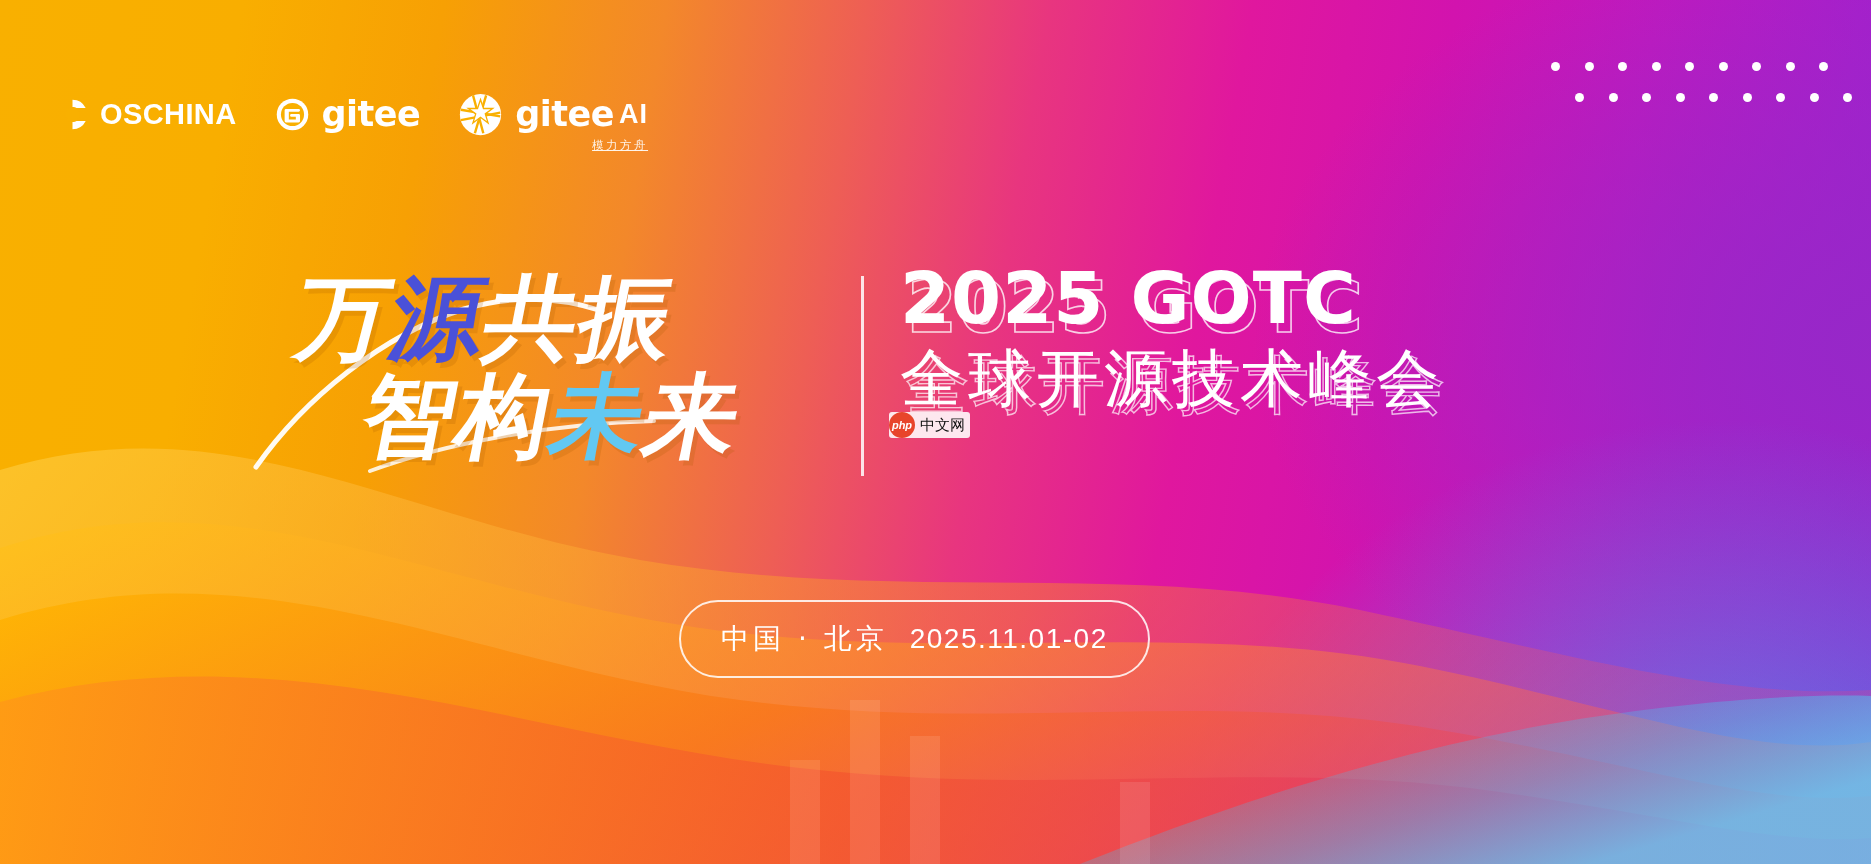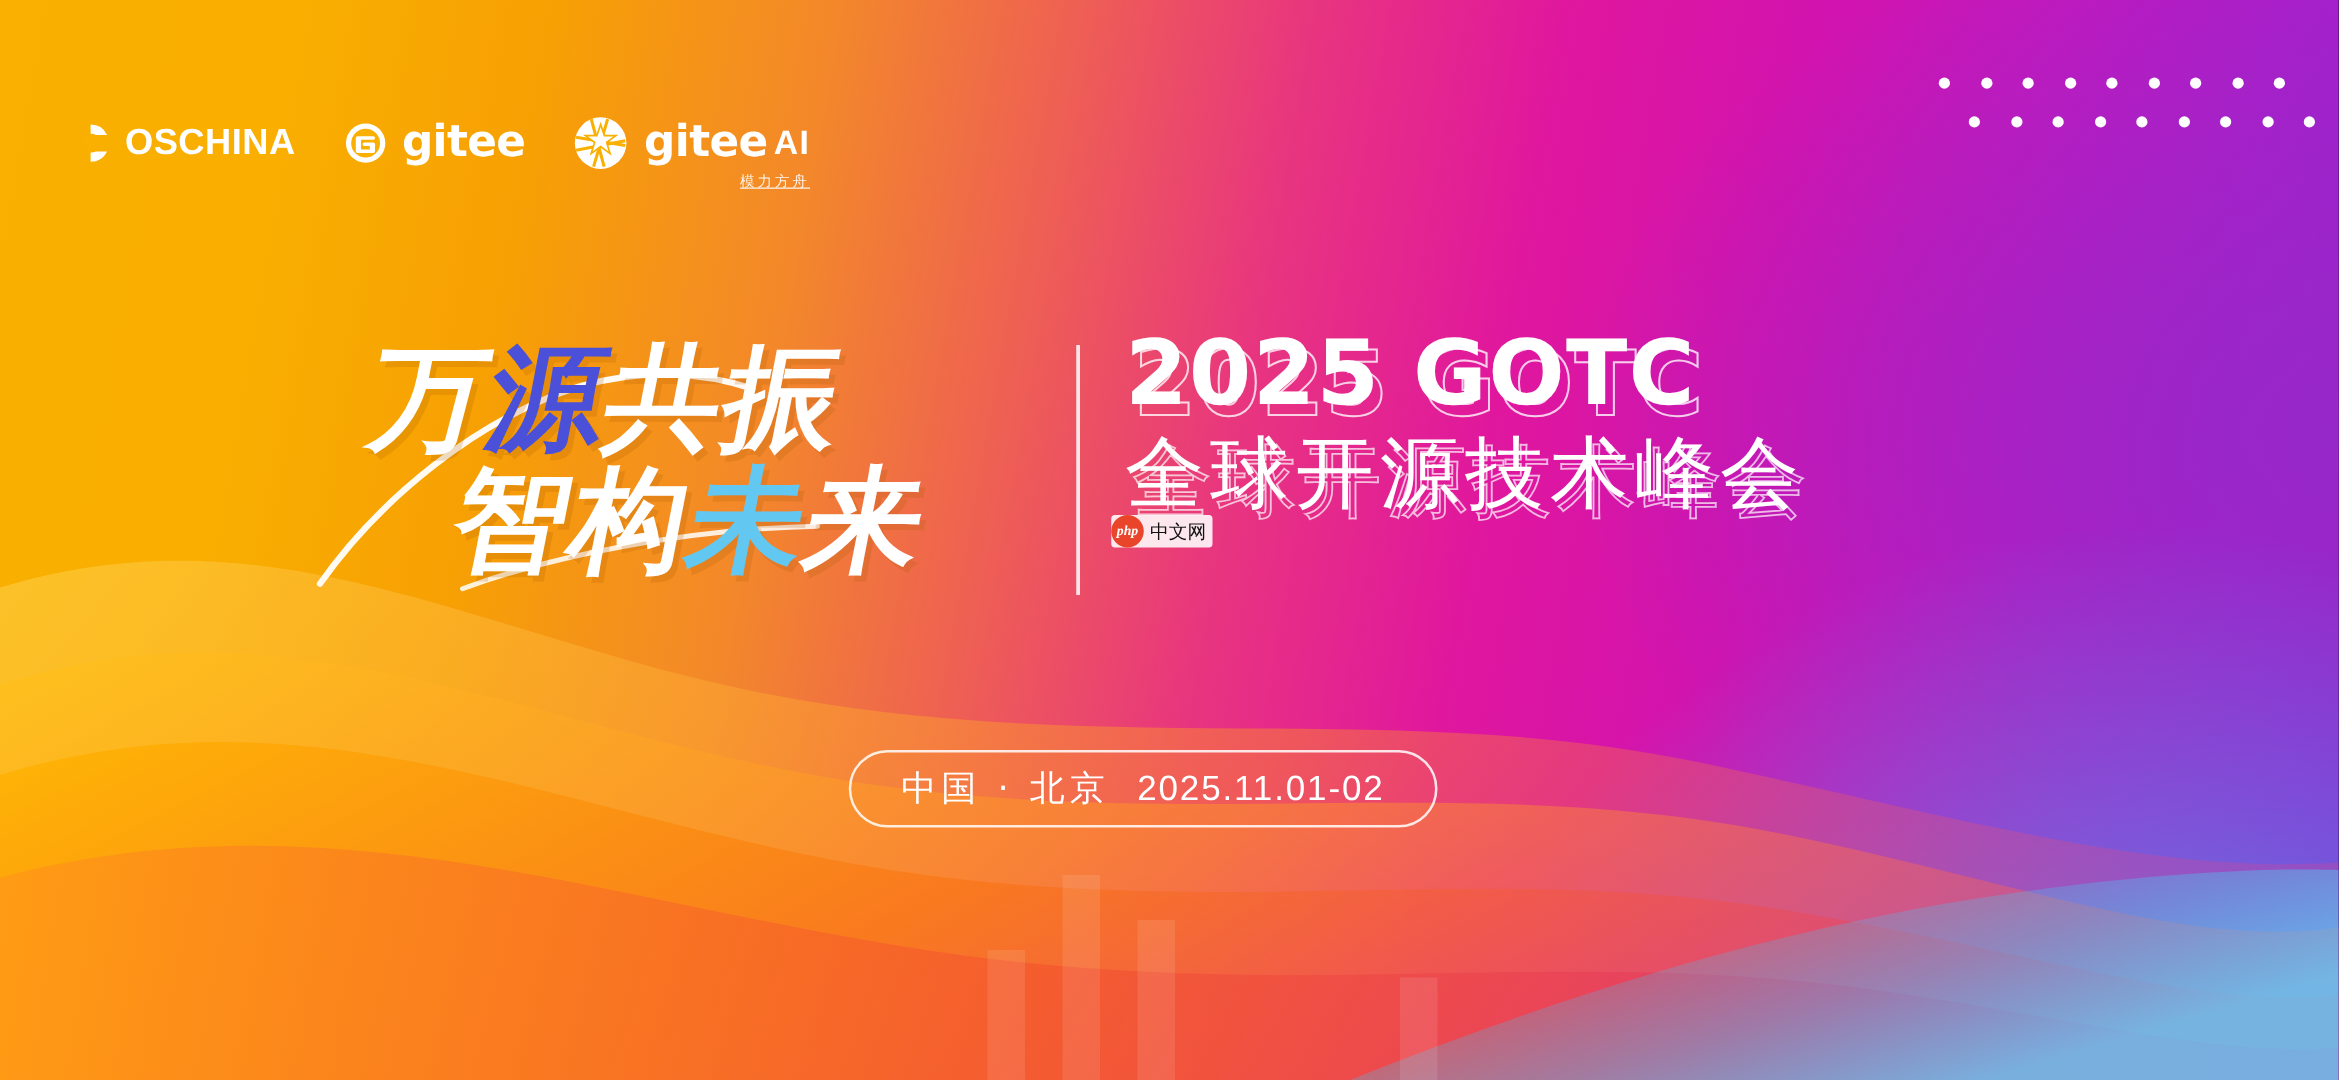--- a/index.html
+++ b/index.html
@@ -142,21 +142,21 @@
     font-weight:400;
     letter-spacing:4.1px;
     color:rgba(255,255,255,.97);
     white-space:nowrap;
   }
 
   
   .date-pill{
     position:absolute; left:679px; top:600px;
     display:flex; align-items:center; justify-content:center;
-    height:62px; padding:0 40px;
+    height:78px; padding:0 40px;
     border:2px solid rgba(255,255,255,.85);
     border-radius:40px;
     color:#fff;
     font-family:"DejaVu Sans", sans-serif;
     font-size:28px;
     letter-spacing:2px;
     white-space:nowrap;
     gap:22px;
   }
   .date-pill .place{ letter-spacing:4px; }
@@ -169,21 +169,21 @@
     background:rgba(255,255,255,.88);
     border-radius:3px;
     height:26px; padding:0 5px 0 0;
     z-index:6;
   }
   .watermark .php{
     width:26px; height:26px; border-radius:50%;
     background:#E8452B; color:#fff;
     display:flex; align-items:center; justify-content:center;
     font-size:11px; font-weight:700; font-style:italic;
-    font-family:Liberation Serif, serif;
+    font-family:Liberation Sans, sans-serif;
   }
   .watermark .wm-text{
     color:#111; font-size:15px; font-weight:400; margin-left:5px;
     font-family:"DejaVu Sans", sans-serif;
   }
 </style>
 </head>
 <body>
 
 <div class="banner">

